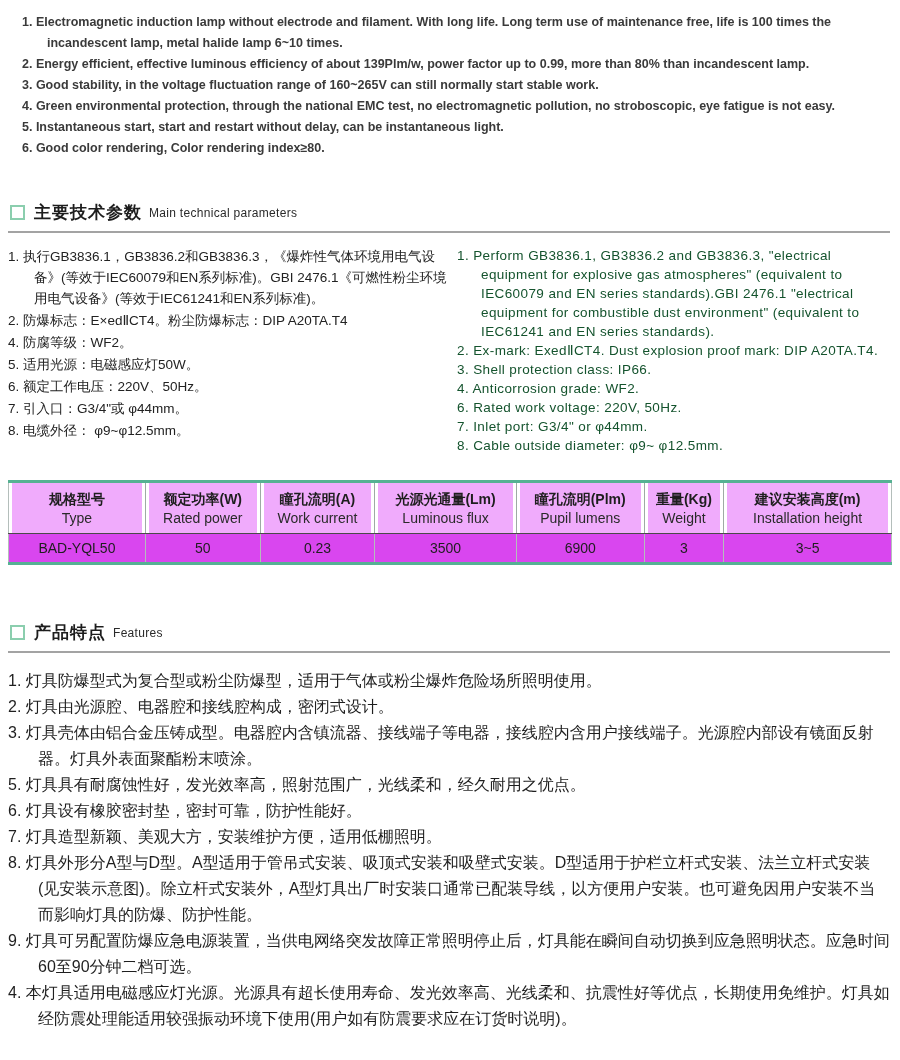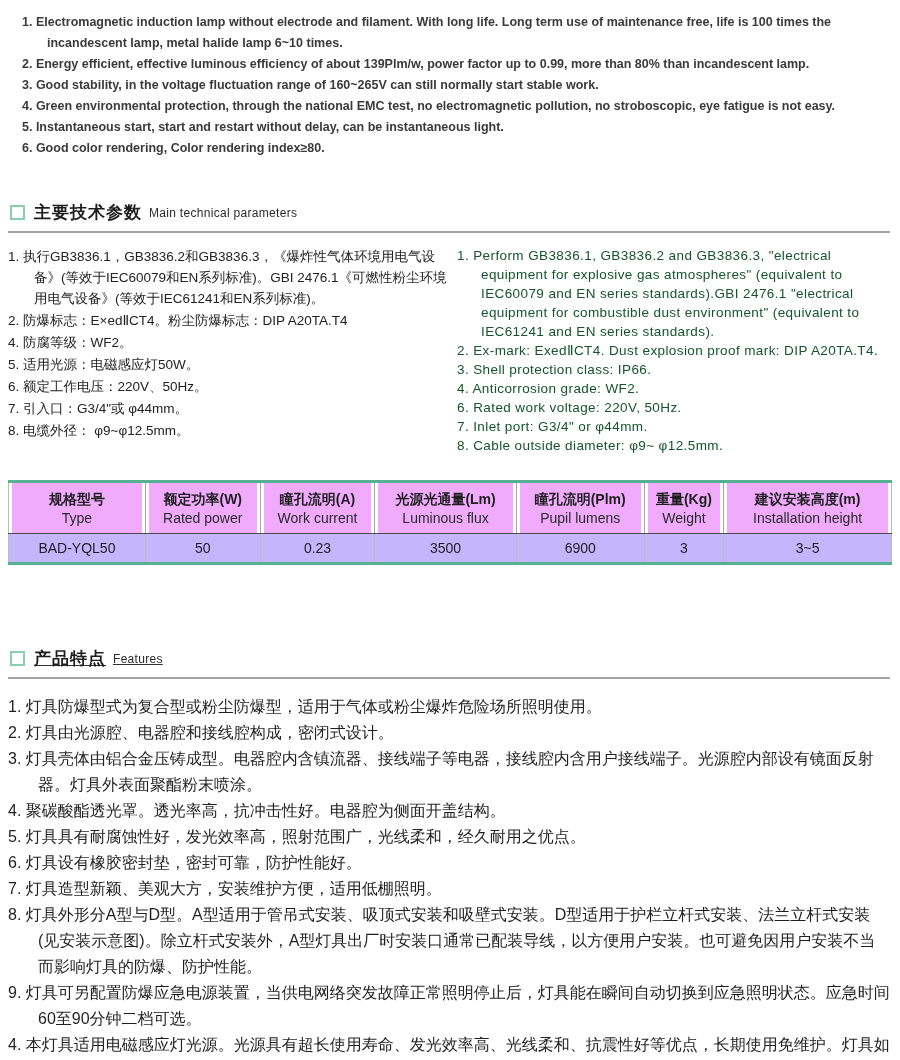--- a/index.html
+++ b/index.html
@@ -14,21 +14,21 @@
   
   .intro { margin: 2px 0 0 14px; font-size: 12.5px; line-height: 21px; color: #3a3a3a; font-weight: bold; }
   .intro-item { padding-left: 25px; text-indent: -25px; }
 
   
   .section-header {
     display: flex; align-items: center;
     padding-bottom: 7px; border-bottom: 2px solid #a3a3a3;
   }
   .section-header.tech { margin-top: 42px; }
-  .section-header.feat { margin-top: 82px; text-decoration: underline; }
+  .section-header.feat { margin-top: 56px; }
   .sq {
     width: 15px; height: 15px; border: 2px solid #8bceae;
     display: inline-block; margin: 0 9px 0 2px; flex: 0 0 auto;
   }
   .title-cn { font-size: 17px; font-weight: bold; color: #1d1d1d; letter-spacing: 1px; }
   .title-en { font-size: 12px; color: #2a2a2a; margin-left: 7px; letter-spacing: 0.3px; }
 
   
   .params { display: flex; margin-top: 13px; }
   .params-col { font-size: 13.5px; }
@@ -47,21 +47,21 @@
   table.spec th {
     background: #f0abfc; font-weight: normal;
     border-left: 1px solid #9fa9a5; border-bottom: 1px solid #4a4a4a;
     box-shadow: inset 3px 0 0 #fff, inset -3px 0 0 #fff;
     padding: 7px 2px 6px 2px; vertical-align: middle;
   }
   table.spec th:first-child, table.spec td:first-child { border-left: none; }
   .th-cn { font-size: 14px; font-weight: bold; color: #1e1e1e; line-height: 19px; text-align: center; }
   .th-en { font-size: 14px; color: #2a2a2a; line-height: 18px; text-align: center; }
   table.spec td {
-    background: #c4b5fd; text-align: center; font-size: 14px; color: #1e1e1e;
+    background: #d946ef; text-align: center; font-size: 14px; color: #1e1e1e;
     border-left: 1px solid #b4bebb; padding: 6px 2px; height: 27px;
   }
 
   
   .features { margin-top: 15px; font-size: 16px; line-height: 26px; color: #1f1f1f; }
   .feature-item { padding-left: 30px; text-indent: -30px; }
 </style>
 </head>
 <body>
 
@@ -152,21 +152,20 @@
   <div class="section-header feat">
     <span class="sq"></span>
     <span class="title-cn">产品特点</span>
     <span class="title-en">Features</span>
   </div>
 
   <div class="features">
     <div class="feature-item">1. 灯具防爆型式为复合型或粉尘防爆型，适用于气体或粉尘爆炸危险场所照明使用。</div>
     <div class="feature-item">2. 灯具由光源腔、电器腔和接线腔构成，密闭式设计。</div>
     <div class="feature-item">3. 灯具壳体由铝合金压铸成型。电器腔内含镇流器、接线端子等电器，接线腔内含用户接线端子。光源腔内部设有镜面反射器。灯具外表面聚酯粉末喷涂。</div>
-    <div class="feature-item">4. 聚碳酸酯透光罩。透光率高，抗冲击性好。电器腔为侧面开盖结构。</div>
     <div class="feature-item">5. 灯具具有耐腐蚀性好，发光效率高，照射范围广，光线柔和，经久耐用之优点。</div>
     <div class="feature-item">6. 灯具设有橡胶密封垫，密封可靠，防护性能好。</div>
     <div class="feature-item">7. 灯具造型新颖、美观大方，安装维护方便，适用低棚照明。</div>
     <div class="feature-item">8. 灯具外形分A型与D型。A型适用于管吊式安装、吸顶式安装和吸壁式安装。D型适用于护栏立杆式安装、法兰立杆式安装(见安装示意图)。除立杆式安装外，A型灯具出厂时安装口通常已配装导线，以方便用户安装。也可避免因用户安装不当而影响灯具的防爆、防护性能。</div>
     <div class="feature-item">9. 灯具可另配置防爆应急电源装置，当供电网络突发故障正常照明停止后，灯具能在瞬间自动切换到应急照明状态。应急时间60至90分钟二档可选。</div>
     <div class="feature-item">4. 本灯具适用电磁感应灯光源。光源具有超长使用寿命、发光效率高、光线柔和、抗震性好等优点，长期使用免维护。灯具如经防震处理能适用较强振动环境下使用(用户如有防震要求应在订货时说明)。</div>
   </div>
 
 </div>
 

